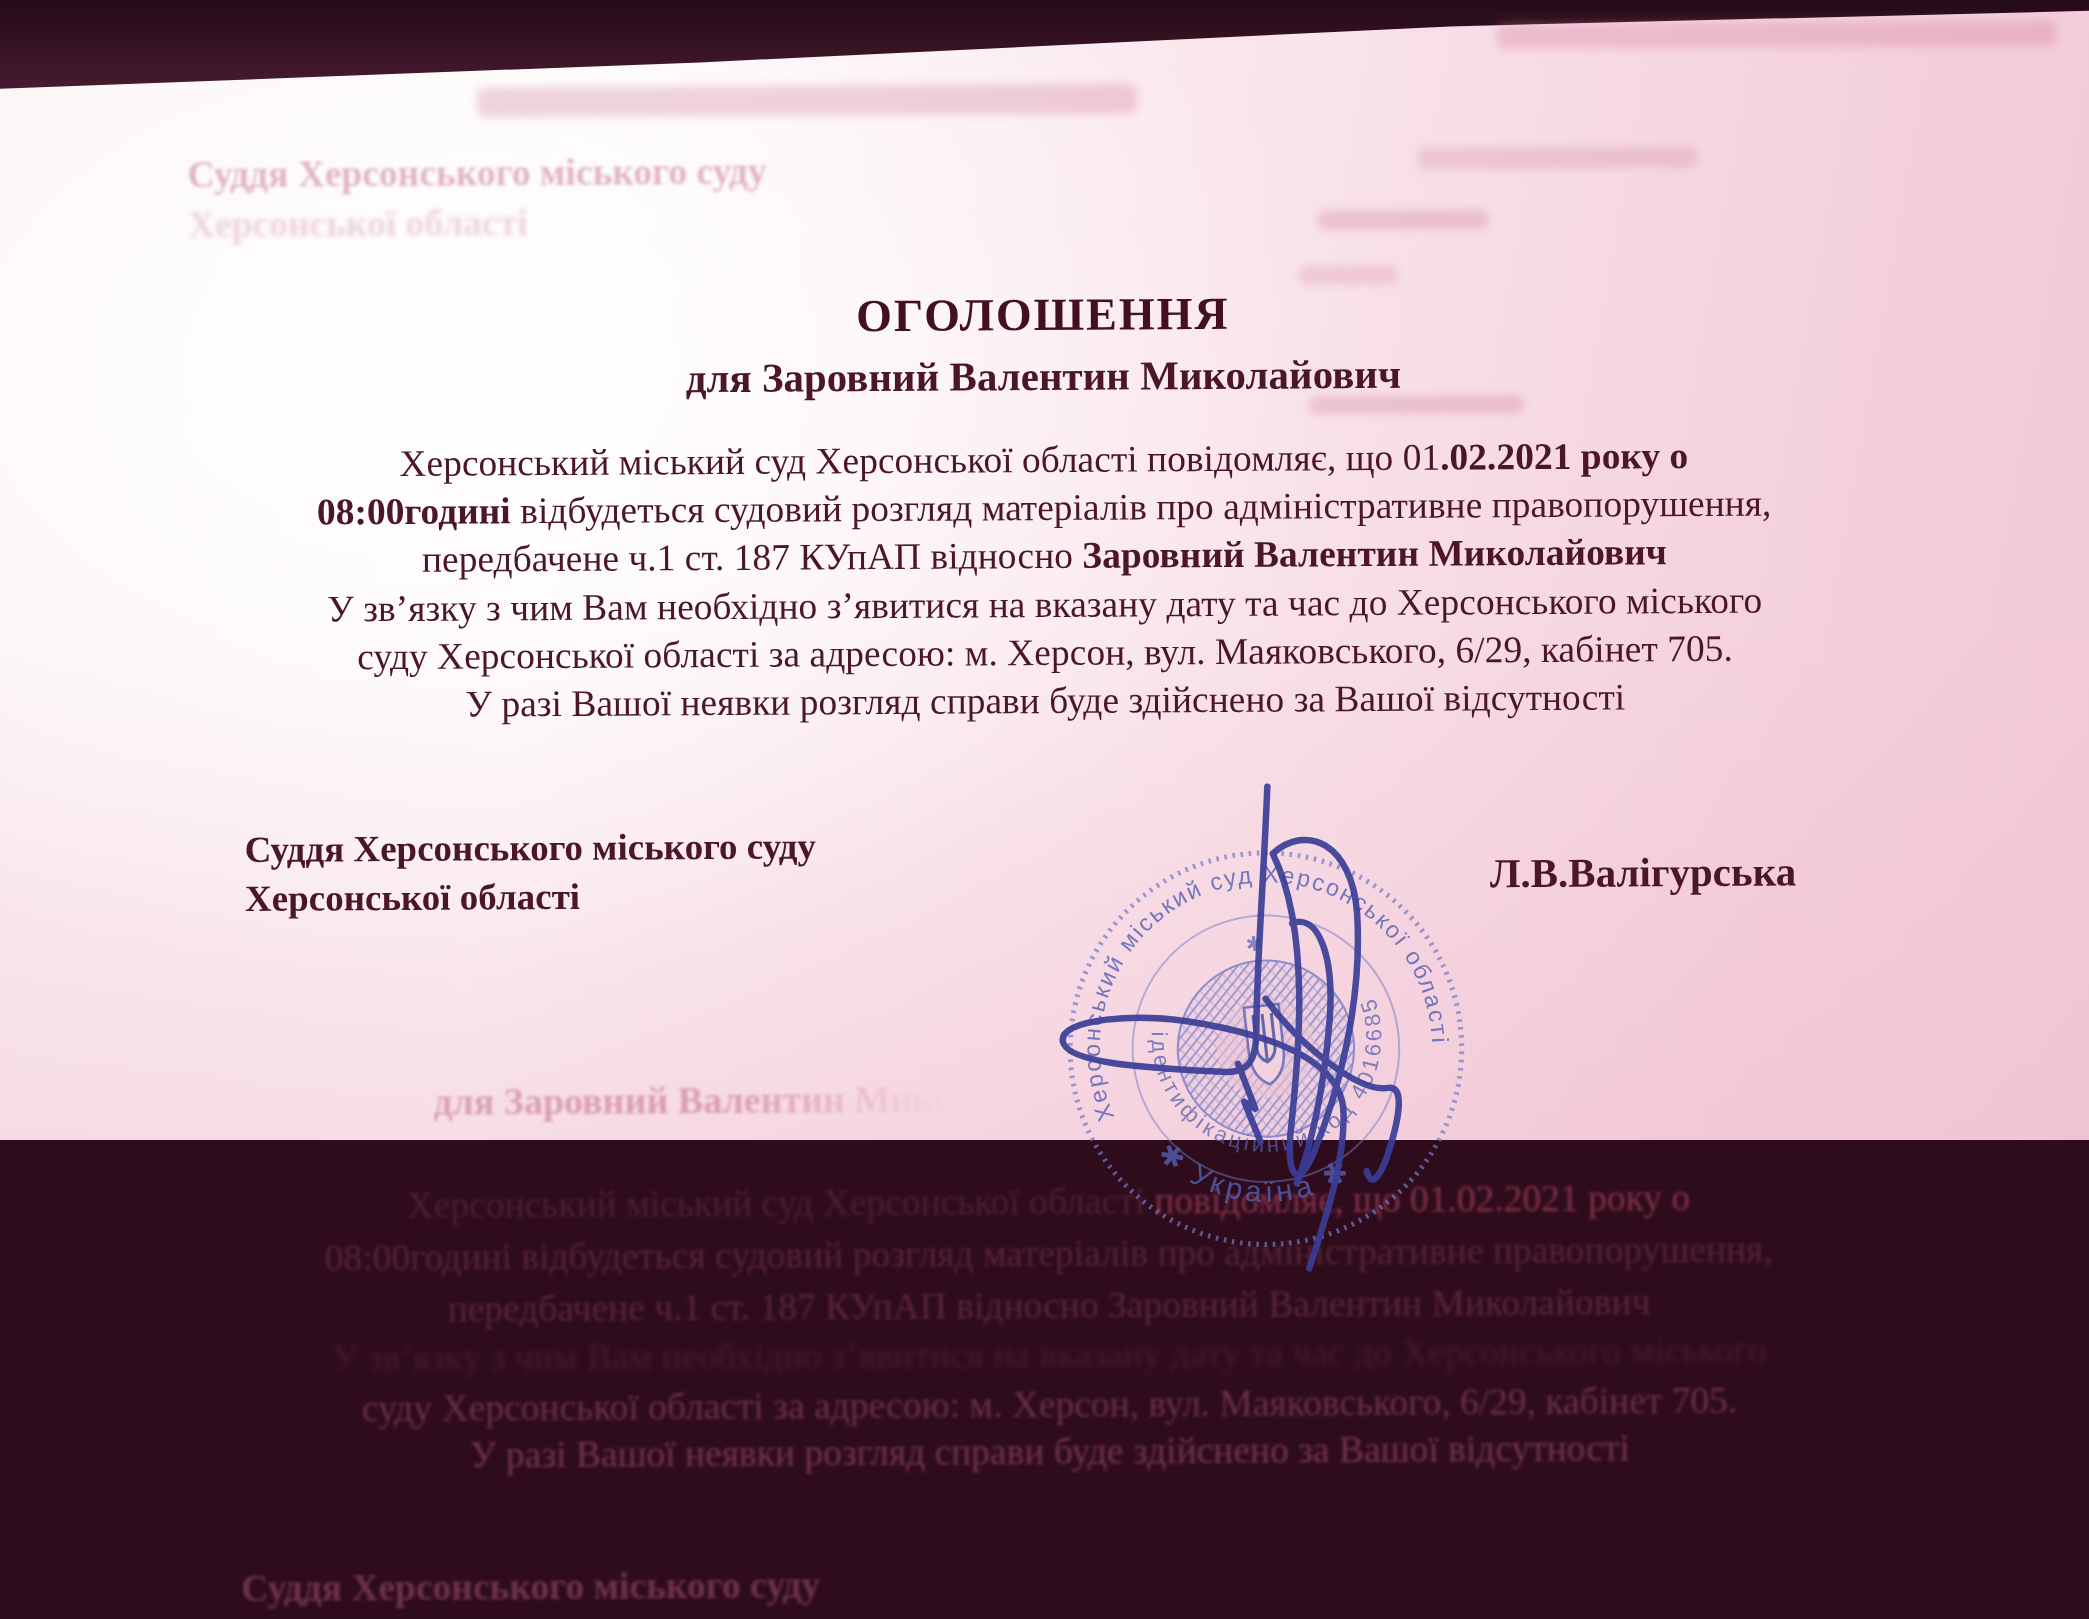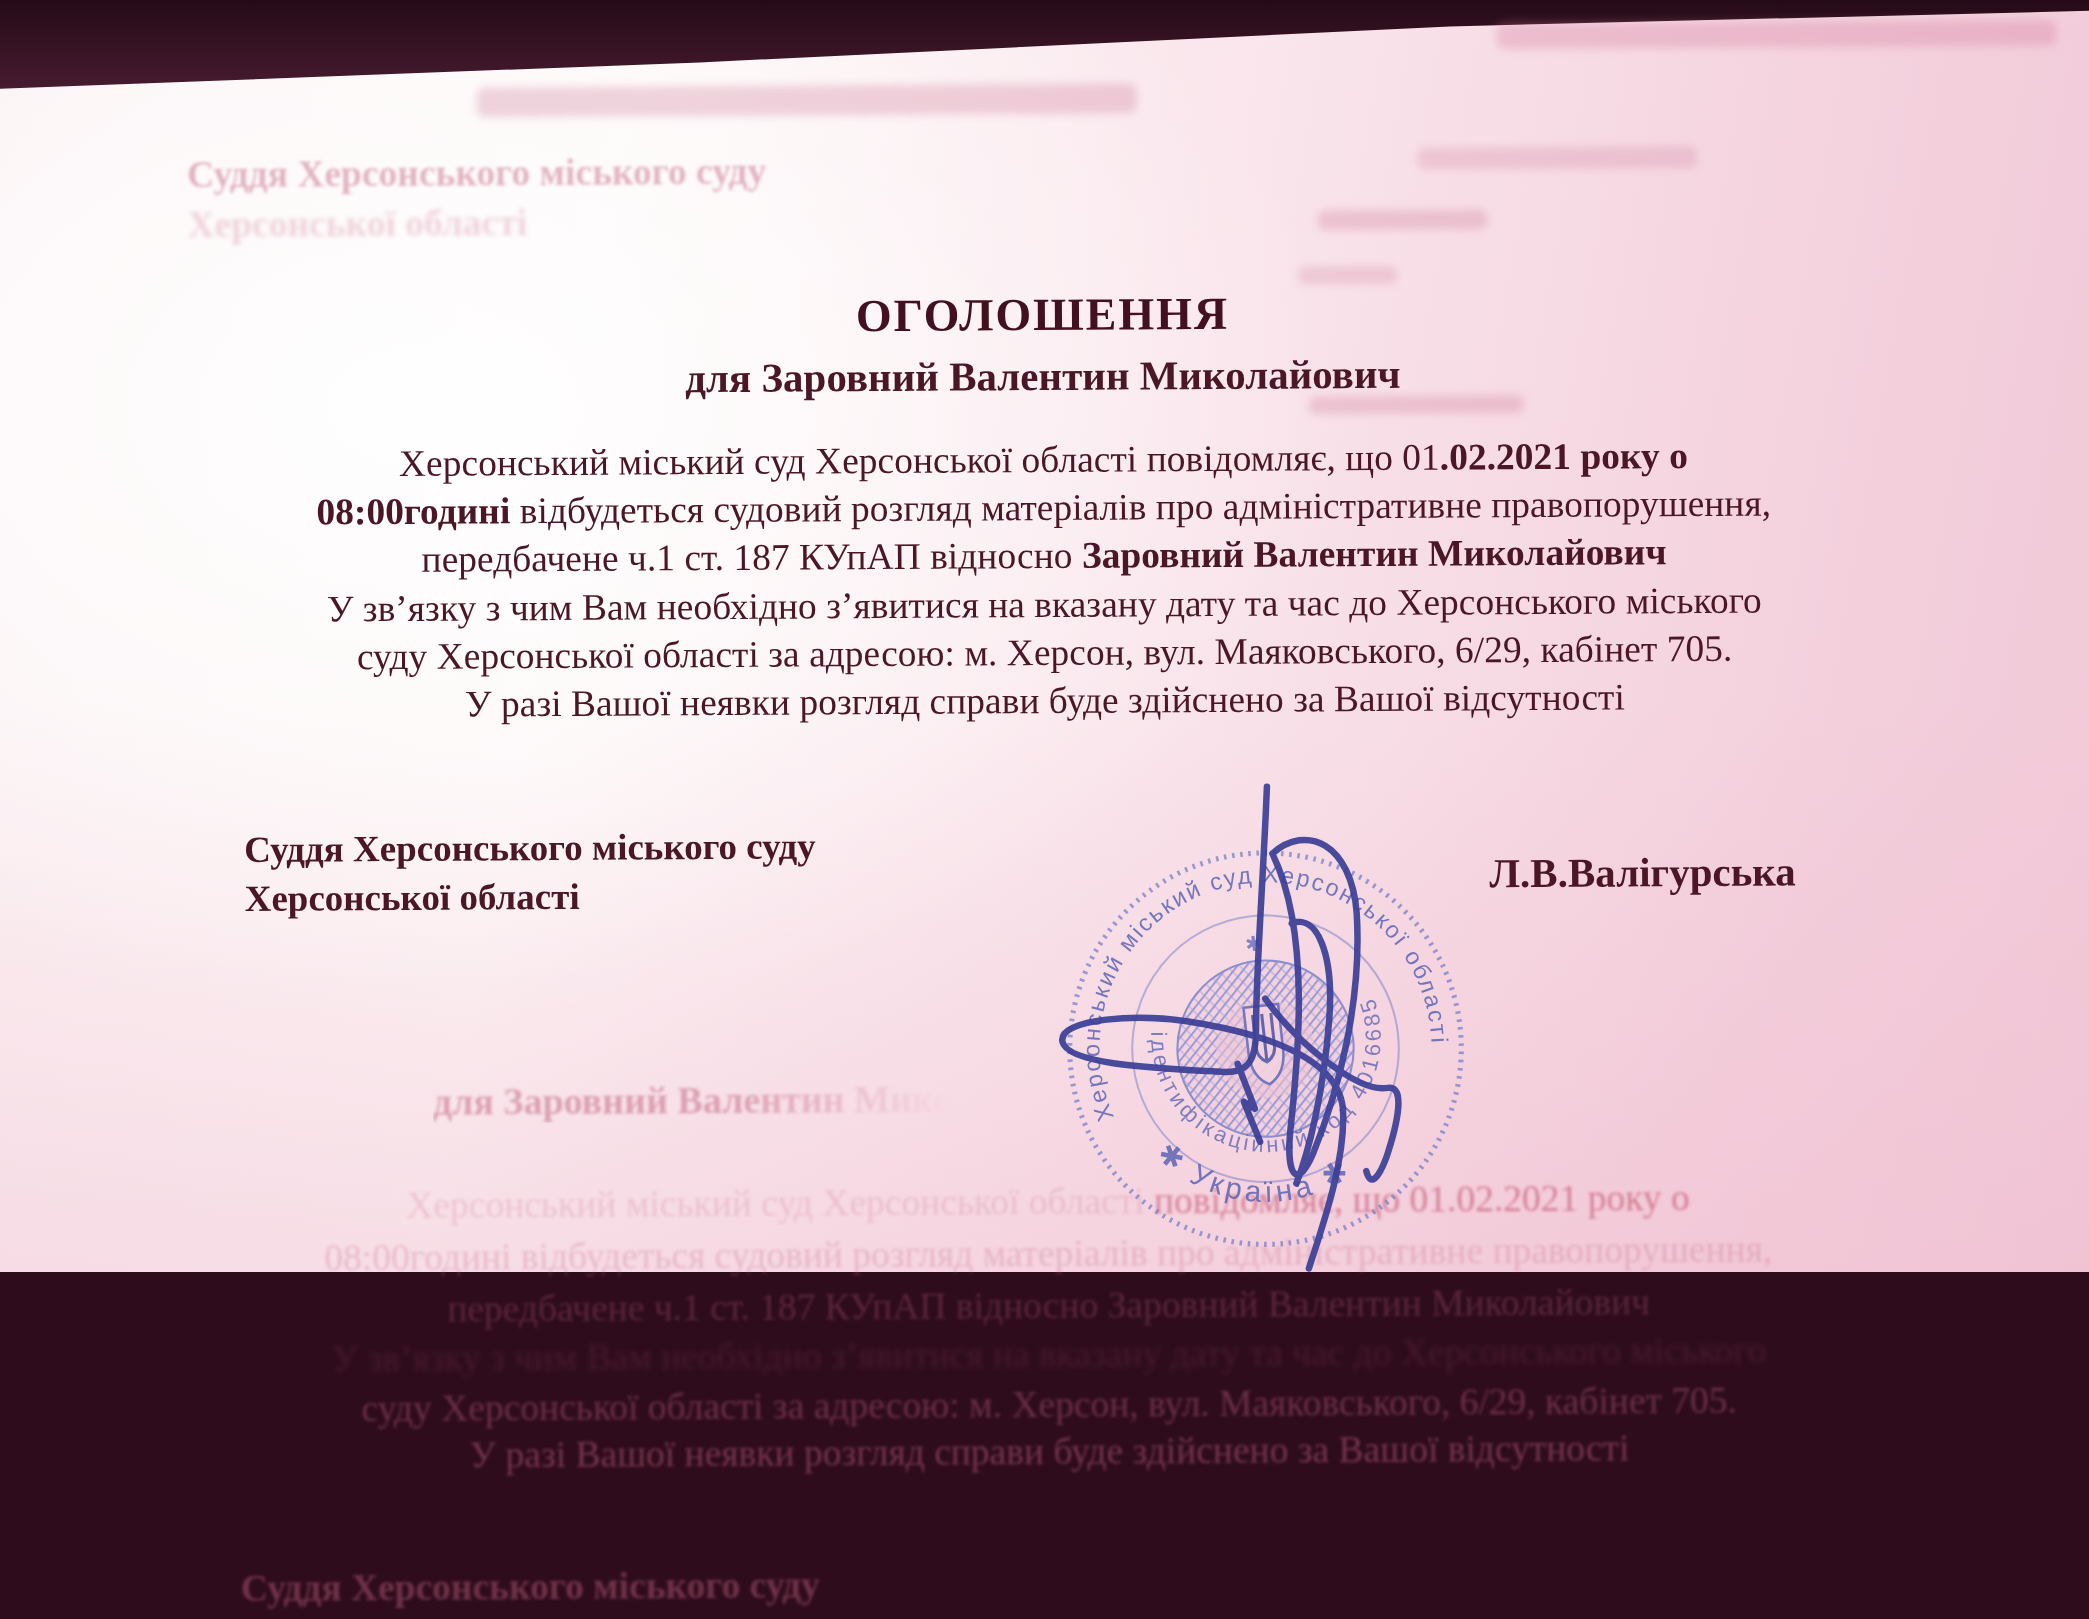--- a/index.html
+++ b/index.html
@@ -1,17 +1,17 @@
 <!DOCTYPE html>
 <html><head>
 <meta charset="utf-8">
 <style>
   html,body{margin:0;padding:0;}
   body{width:2089px;height:1619px;overflow:hidden;background:#2e0c1c;font-family:"Liberation Serif",serif;}
-  .scene{position:relative;width:2089px;height:1272px;}
+  .scene{position:relative;width:2089px;height:1140px;}
   
   .paper{position:absolute;inset:0;
     background:
       radial-gradient(ellipse 1500px 1000px at 20% 32%, rgba(255,255,255,.95), rgba(255,255,255,0) 62%),
       linear-gradient(to bottom, rgba(244,205,218,0) 55%, rgba(240,190,208,.45) 100%),
       linear-gradient(100deg,#fbf1f3 0%,#fdf7f7 28%,#f9e3ea 58%,#f3cfdc 85%,#f1c8d7 100%);}
   
   .cloth{position:absolute;left:0;top:0;width:100%;height:120px;
     background:linear-gradient(to bottom,#250a17,#451a2e 70%,#59263d);
     clip-path:polygon(0 0,100% 0,100% 9%,69.4% 22%,33.5% 52%,0 74%);}

